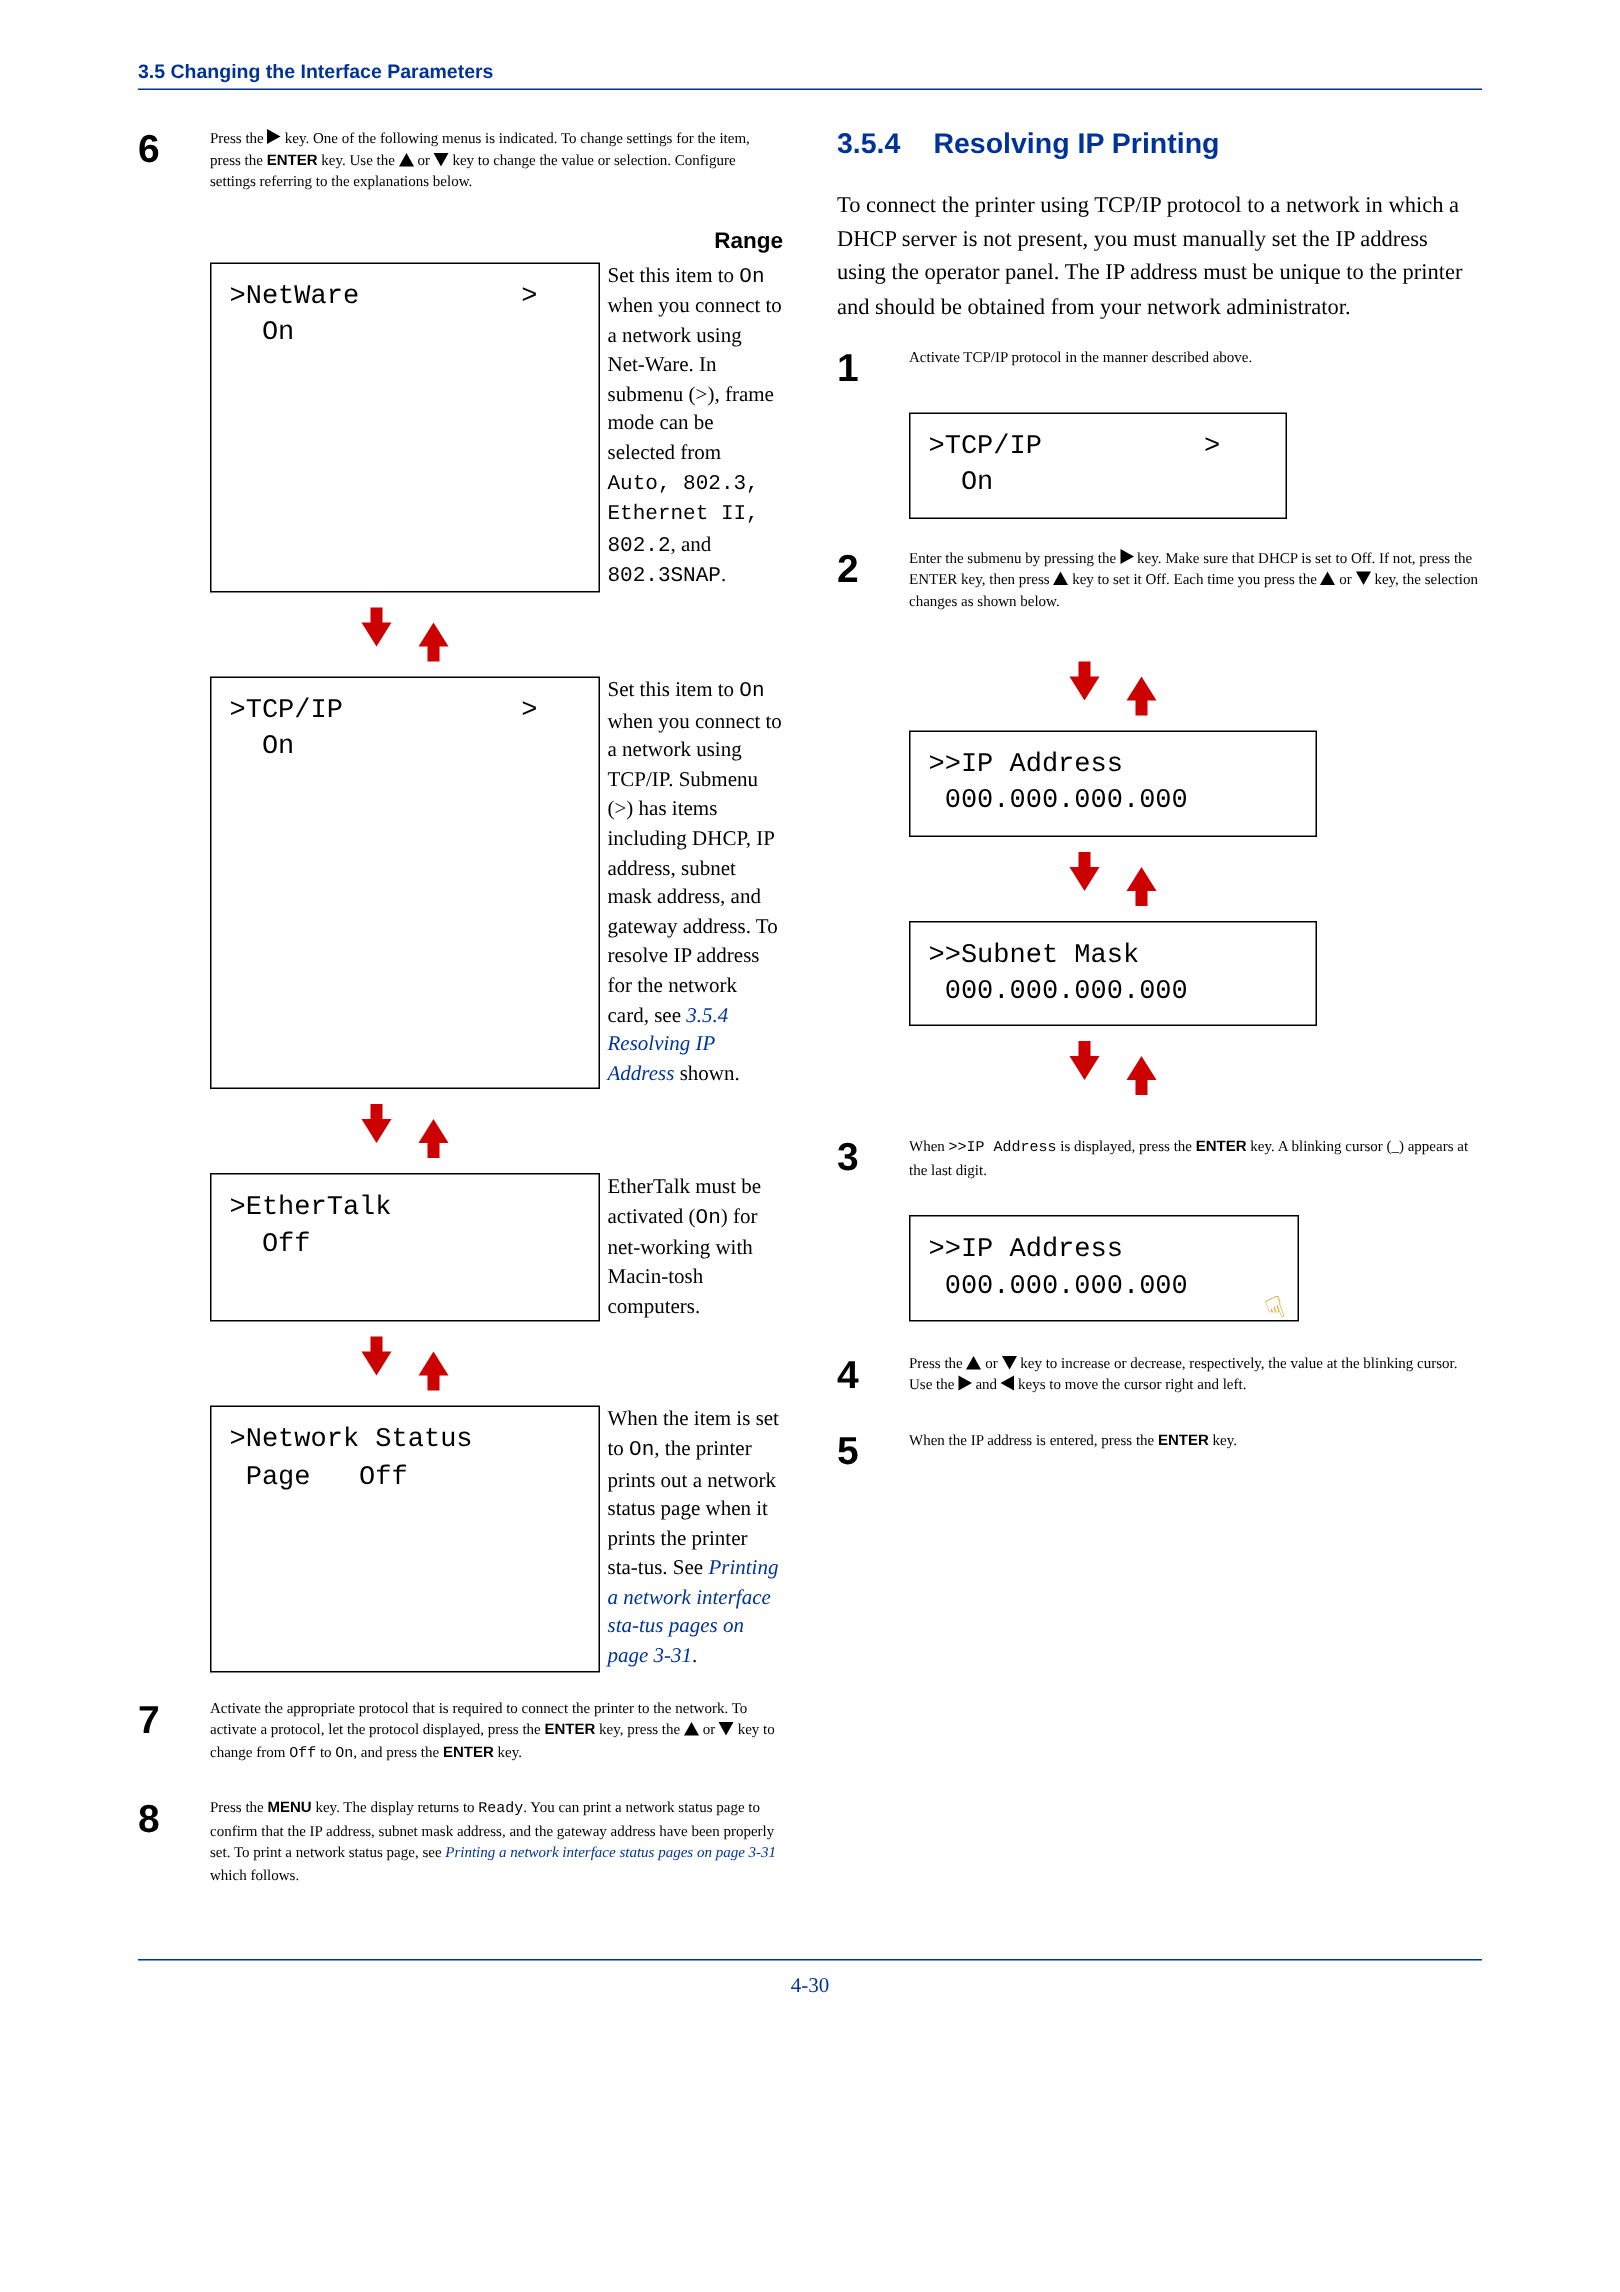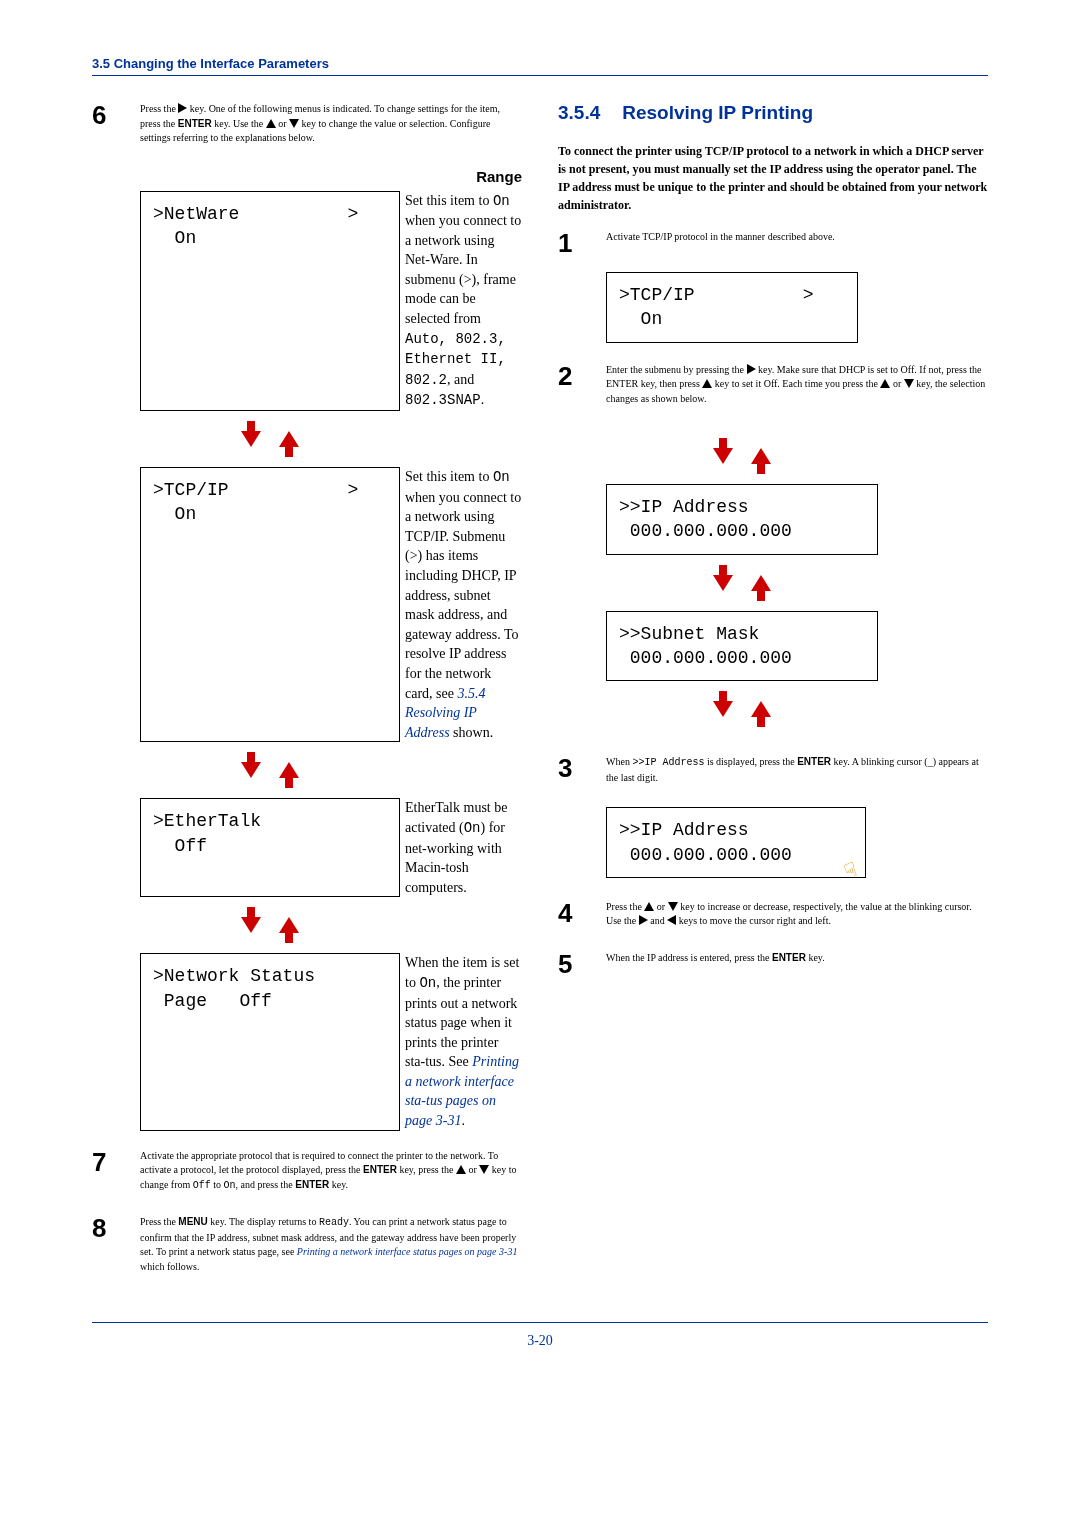--- a/index.html
+++ b/index.html
@@ -3,21 +3,21 @@
 <meta charset="utf-8">
 <style>
   body {
     margin: 0;
     padding: 0;
     font-family: Georgia, 'Times New Roman', serif;
     background: #fff;
   }
   .page {
     width: 1036px;
-    margin: 16px auto;
+    margin: 0 auto;
     padding: 40px 70px 60px 70px;
     box-sizing: border-box;
     color: #000;
   }
   .section-header {
     color: #003399;
     font-size: 13px;
     font-weight: bold;
     font-family: Arial, sans-serif;
     padding-bottom: 4px;
@@ -142,24 +142,23 @@
   .arr-wrap { height: 36px; display:flex; align-items:center; }
   .heading3 {
     color:#003399;
     font-family: Arial, sans-serif;
     font-weight: bold;
     font-size: 19px;
     margin: 0 0 18px 0;
   }
   .heading3 .num { margin-right: 22px; }
   .para {
-    font-size: 12px;
+    font-size: 15px;
     line-height: 1.5;
     margin: 0 0 16px 0;
-    font-weight: bold;
   }
   .lcd-solo {
     margin-left: 48px;
     width: 252px;
   }
   .lcd-ip {
     margin-left: 48px;
     width: 260px;
     position: relative;
   }
@@ -382,14 +381,14 @@
           <p>
             <span>When the IP address is entered, press the </span><span class="bold">ENTER</span><span> key.</span>
           </p>
         </div>
       </div>
 
     </div>
   </div>
 
   <hr class="hr-bottom">
-  <div class="page-num">3-20</div>
+  <div class="page-num">4-30</div>
 </div>
 
 </body></html>

